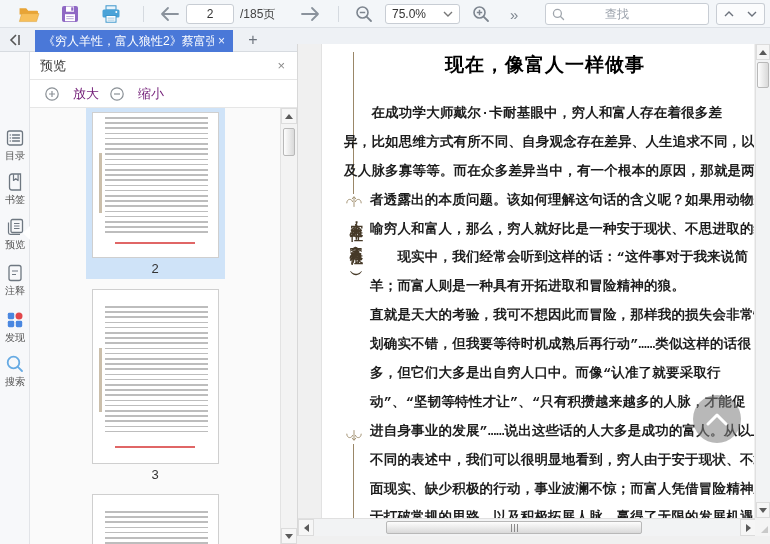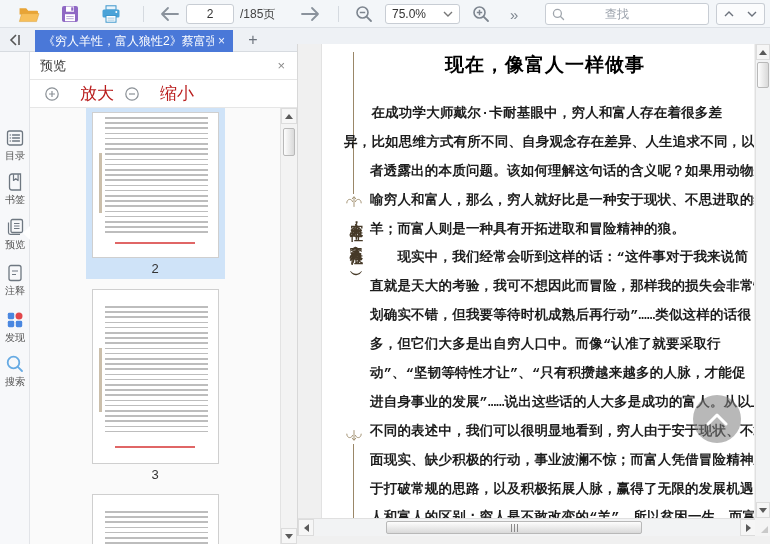--- a/index.html
+++ b/index.html
@@ -56,21 +56,21 @@
     border-right:7px solid #ffffff; }
 
   
   .preview { position:absolute; left:30px; top:52px; width:267px; height:492px; background:#fff; }
   .phead { position:absolute; left:0; top:0; width:267px; height:28px; background:#fff;
     border-bottom:1px solid #e6e6e6; display:flex; align-items:center; }
   .phead .ptit { font-size:13px; color:#3a3a3a; margin-left:10px; flex:1; }
   .phead .pclose { font-size:13px; color:#8a8a8a; margin-right:12px; }
   .ptools { position:absolute; left:0; top:28px; width:267px; height:28px; background:#fff;
     border-bottom:1px solid #e6e6e6; display:flex; align-items:center; padding-left:14px; }
-  .ptools .pzlabel { font-size:17px; color:#b91c1c; margin:0 10px 0 20px; }
+  .ptools .pzlabel { font-size:13px; color:#701a75; margin:0 10px 0 13px; }
   .thumbs { position:absolute; left:0; top:56px; width:250px; height:436px;
     overflow:hidden; background:#fafafa; }
   .tsel { width:139px; margin:0 auto; background:#cfe3f8; padding-top:4px; }
   .tpage { width:127px; margin:0 auto; background:#fff; border:1px solid #cfcfcf; position:relative; }
   .tl { position:absolute; left:12px; right:10px;
     background:repeating-linear-gradient(to bottom,#bdbdbd 0 1.6px,transparent 1.6px 5.2px); }
   .tv { position:absolute; left:6px; width:3px; background:#b9a98f; opacity:.75; }
   .tr { position:absolute; left:18%; right:18%; height:2px; background:#e06666; }
   .tlabel { height:21px; line-height:21px; text-align:center; font-size:13px; color:#333; }
   .pscroll { position:absolute; right:0; top:56px; width:17px; height:436px;
@@ -336,24 +336,25 @@
       <div class="vtitle">穷人羊性，富人狼性（2）</div>
       <svg class="orn" style="top:384px;transform:scaleY(-1);" viewBox="0 0 20 16">
         <path d="M2 10 C2 4.5, 7.5 4.5, 8.5 8.5 M18 10 C18 4.5, 12.5 4.5, 11.5 8.5 M10 3 v11 M7.8 5.4 L10 2.6 L12.2 5.4" stroke="#9b8968" stroke-width="1" fill="none"></path>
       </svg>
       <div class="vline" style="top:400px;height:74px;"></div>
     </div>
 
     <div class="textcol">
       <div class="line wide">　　在成功学大师戴尔·卡耐基眼中，穷人和富人存在着很多差</div>
       <div class="line wide">异，比如思维方式有所不同、自身观念存在差异、人生追求不同，以</div>
+      <div class="line wide">及人脉多寡等等。而在众多差异当中，有一个根本的原因，那就是两</div>
       <div class="line">者透露出的本质问题。该如何理解这句话的含义呢？如果用动物来比</div>
       <div class="line">喻穷人和富人，那么，穷人就好比是一种安于现状、不思进取的绵</div>
+      <div class="line">　　现实中，我们经常会听到这样的话：“这件事对于我来说简</div>
       <div class="line">羊；而富人则是一种具有开拓进取和冒险精神的狼。</div>
-      <div class="line">　　现实中，我们经常会听到这样的话：“这件事对于我来说简</div>
       <div class="line">直就是天大的考验，我可不想因此而冒险，那样我的损失会非常惨</div>
       <div class="line">划确实不错，但我要等待时机成熟后再行动”……类似这样的话很</div>
       <div class="line">多，但它们大多是出自穷人口中。而像“认准了就要采取行</div>
       <div class="line">动”、“坚韧等特性才让”、“只有积攒越来越多的人脉，才能促</div>
       <div class="line">进自身事业的发展”……说出这些话的人大多是成功的富人。从以上</div>
       <div class="line">不同的表述中，我们可以很明显地看到，穷人由于安于现状、不敢直</div>
       <div class="line">面现实、缺少积极的行动，事业波澜不惊；而富人凭借冒险精神且敢</div>
       <div class="line">于打破常规的思路，以及积极拓展人脉，赢得了无限的发展机遇。</div>
       <div class="line">人和富人的区别：穷人是不敢改变的“羊”，所以贫困一生，而富人</div>
       <div class="line">是充满野性的“狼”，所以拥有财富。也就是说，穷人因为养成了像</div>

